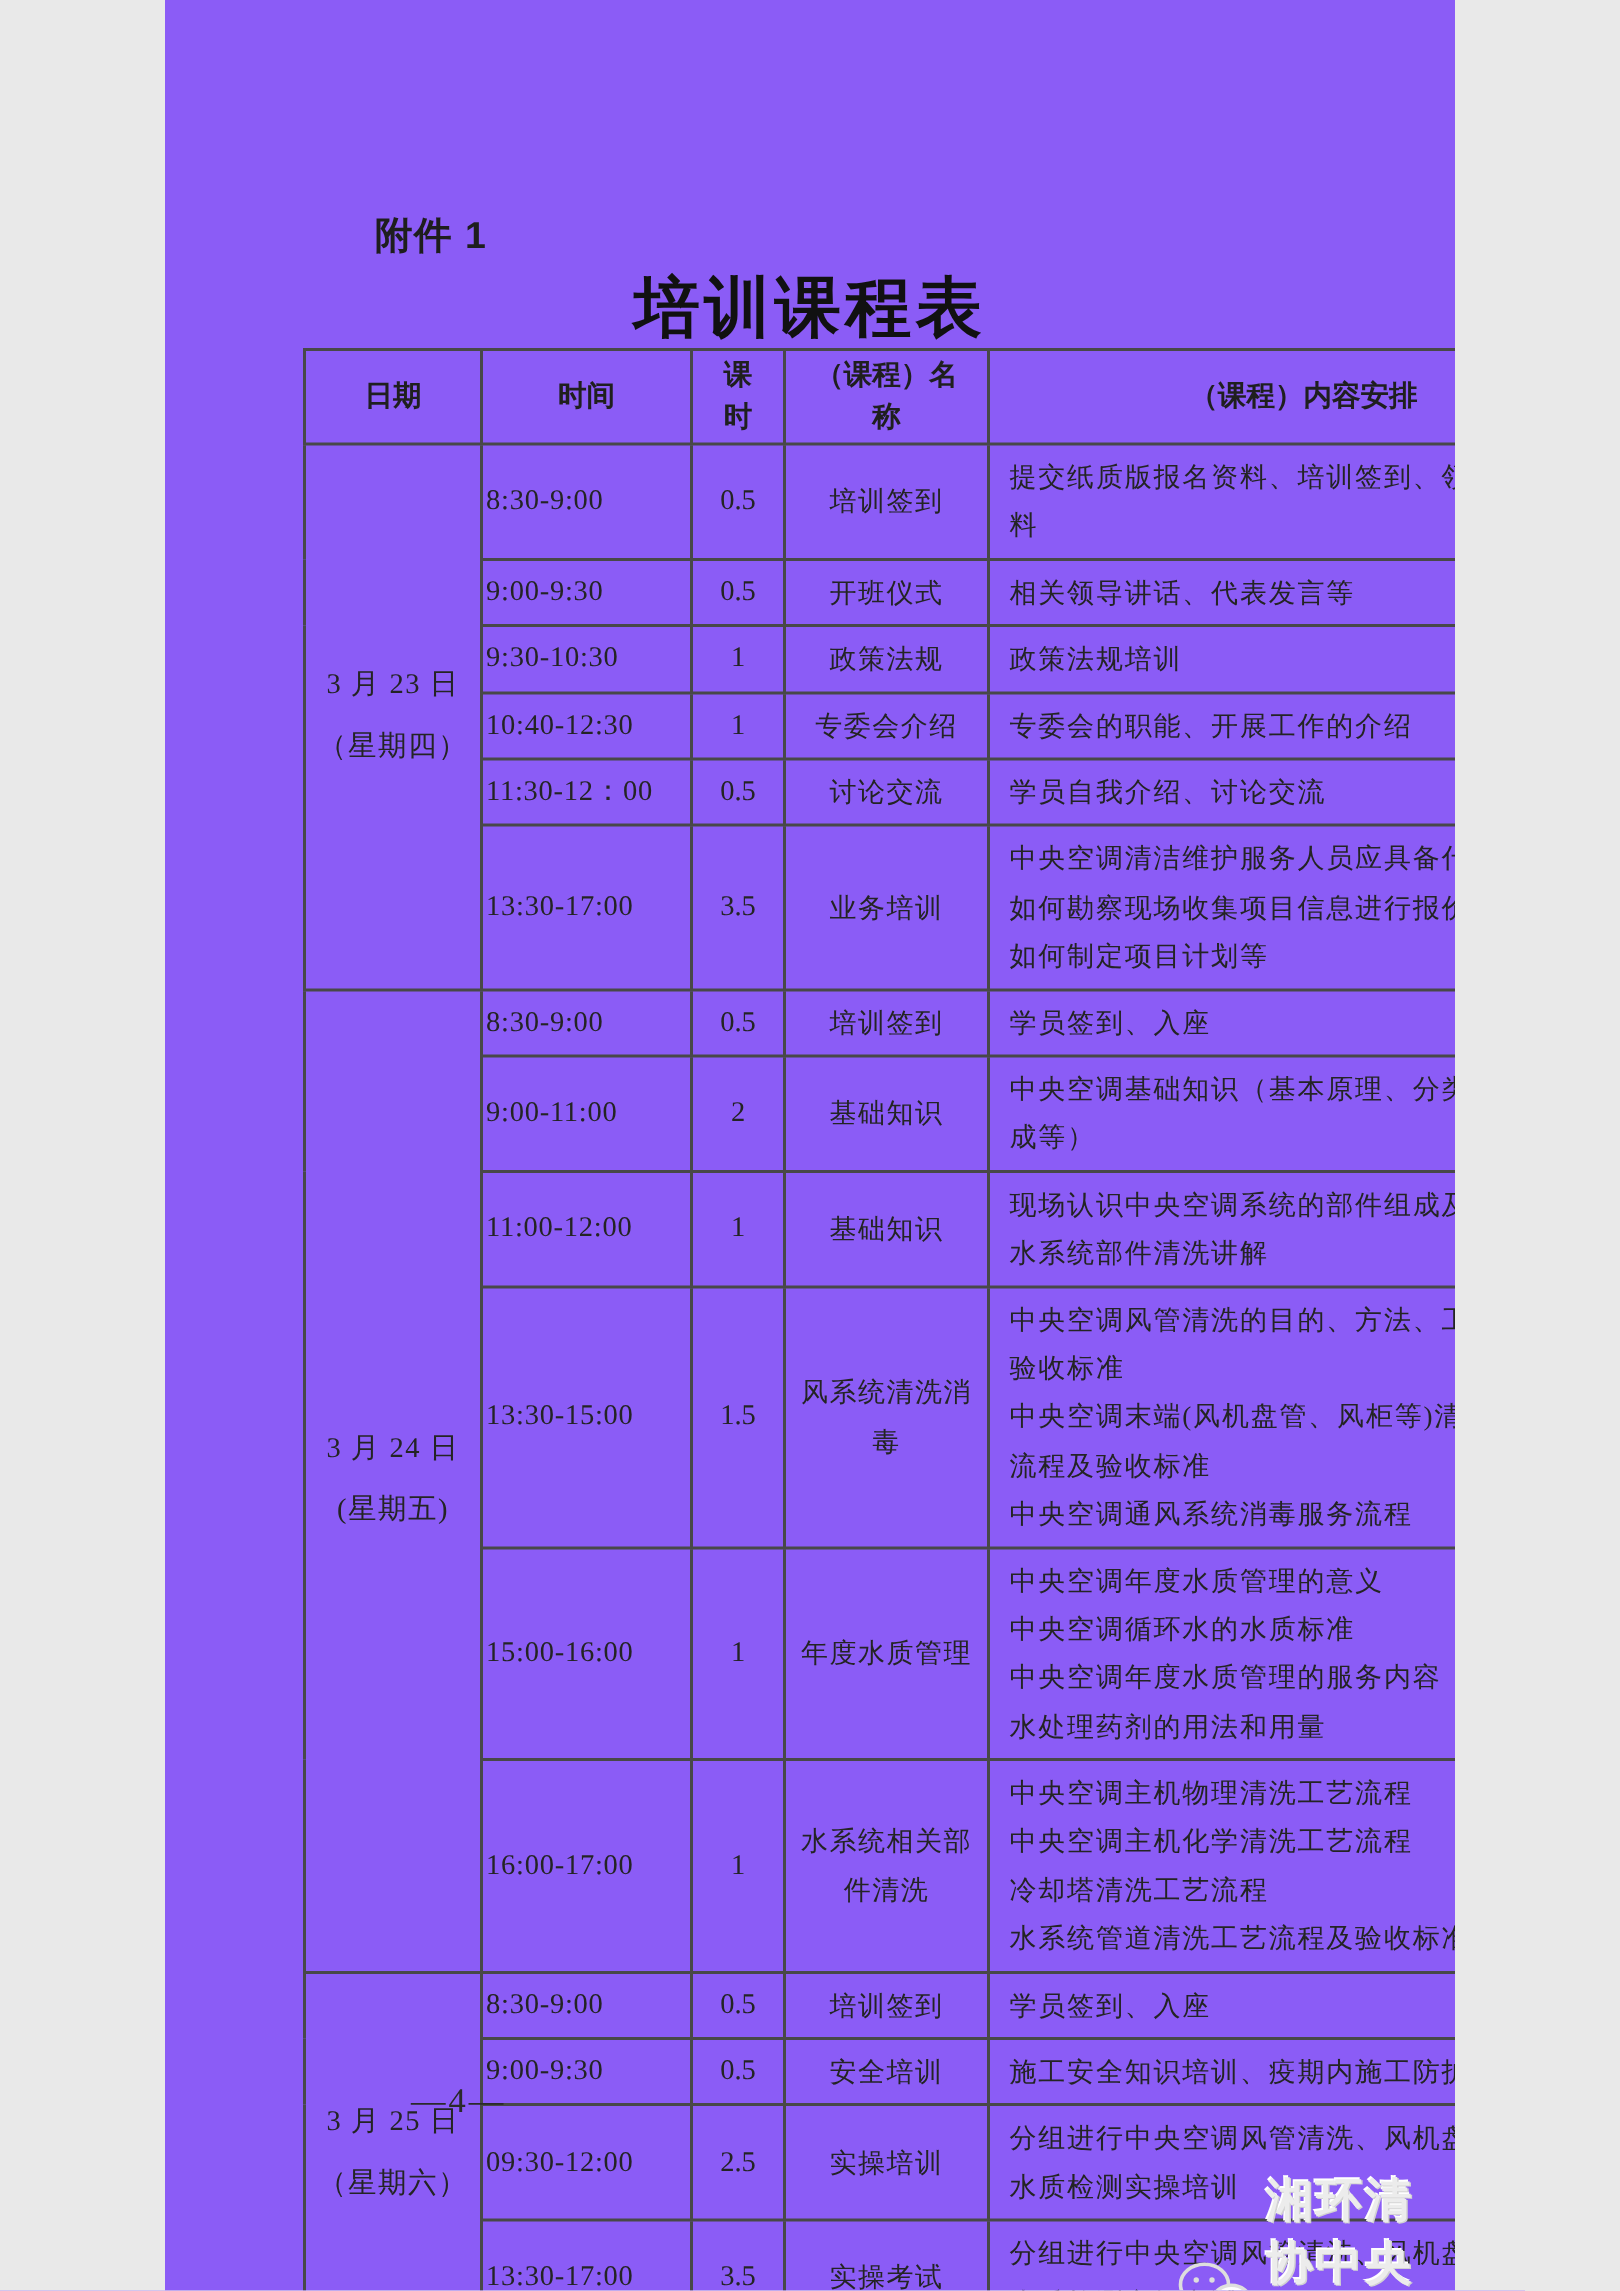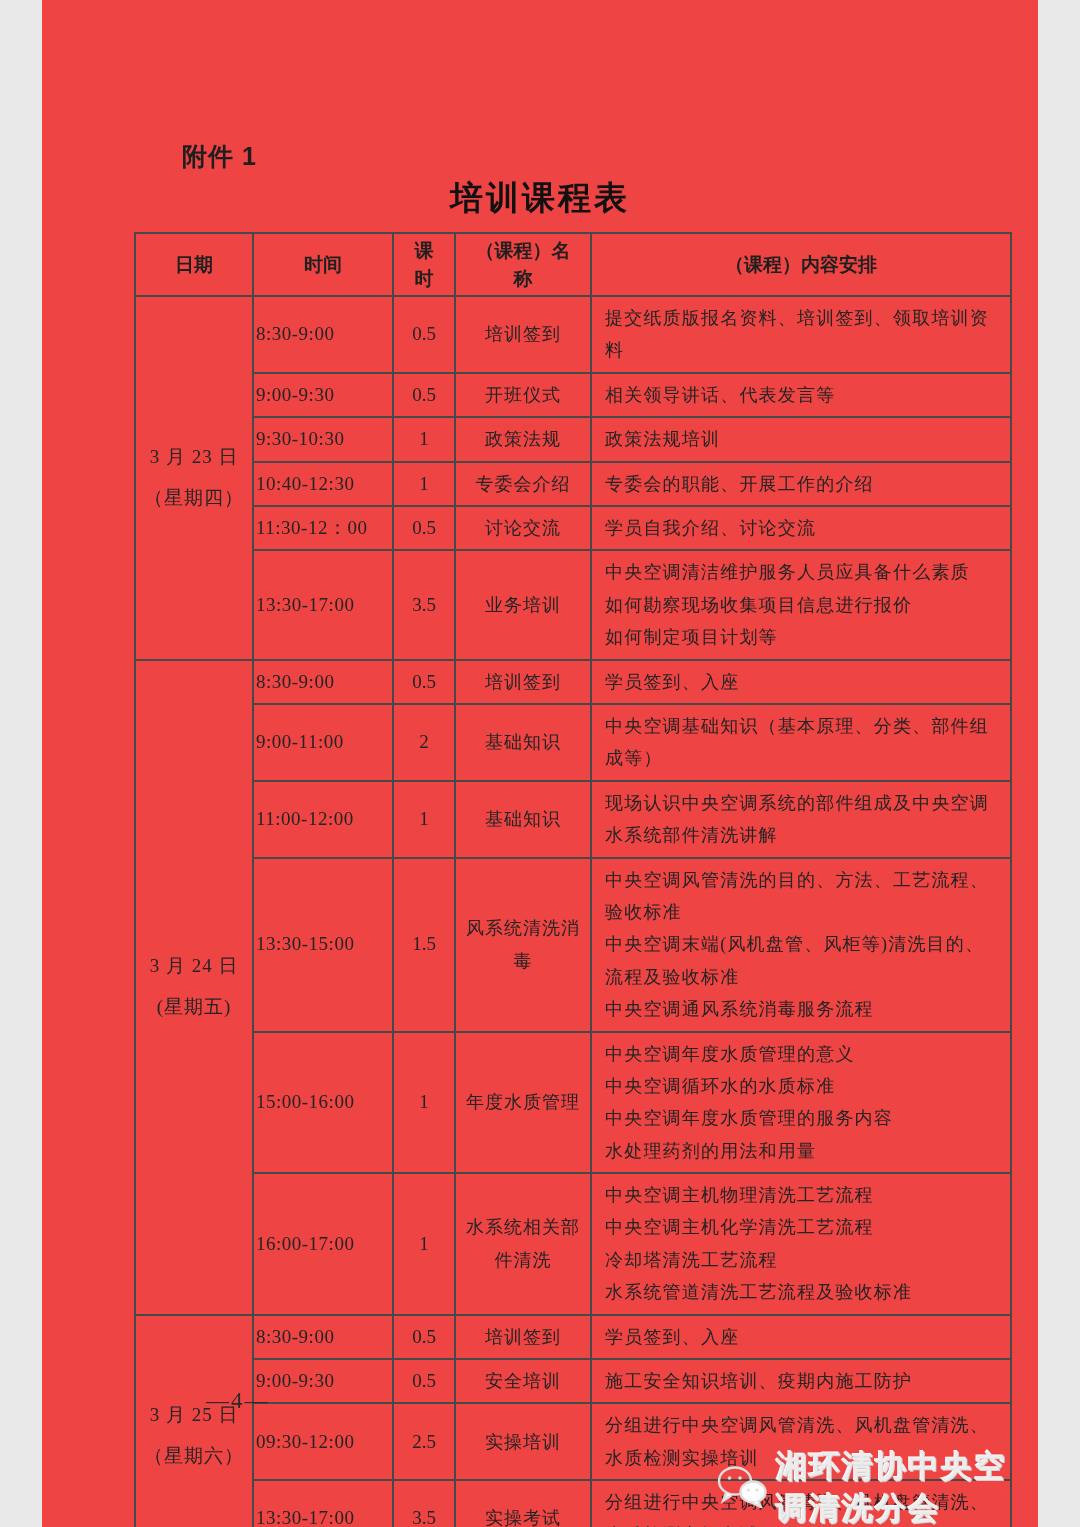--- a/index.html
+++ b/index.html
@@ -1,22 +1,22 @@
 <!DOCTYPE html>
 <html><head>
 <meta charset="utf-8">
 <style>
   * { margin: 0; padding: 0; box-sizing: border-box; }
   html, body { background: #e9e9e9; }
   .page {
     position: relative;
-    width: 996px;
+    width: 860px;
     height: 1527px;
     margin: 0 auto;
-    background: #ef4444;
+    background: #8b5cf6;
     font-family: "Liberation Serif", "DejaVu Serif", serif;
     color: #262626;
     overflow: hidden;
   }
   .attachment {
     position: absolute;
     left: 140px;
     top: 140px;
     font-family: "Liberation Sans", "DejaVu Sans", sans-serif;
     font-weight: 700;
@@ -25,21 +25,21 @@
     color: #1e1e1e;
   }
   .doc-title {
     position: absolute;
     left: 0;
     right: 0;
     top: 176px;
     text-align: center;
     font-family: "Liberation Sans", "DejaVu Sans", sans-serif;
     font-weight: 900;
-    font-size: 33px;
+    font-size: 44px;
     letter-spacing: 3px;
     color: #111;
   }
   table.schedule {
     position: absolute;
     left: 92px;
     top: 232px;
     width: 876px;
     border-collapse: collapse;
     table-layout: fixed;

